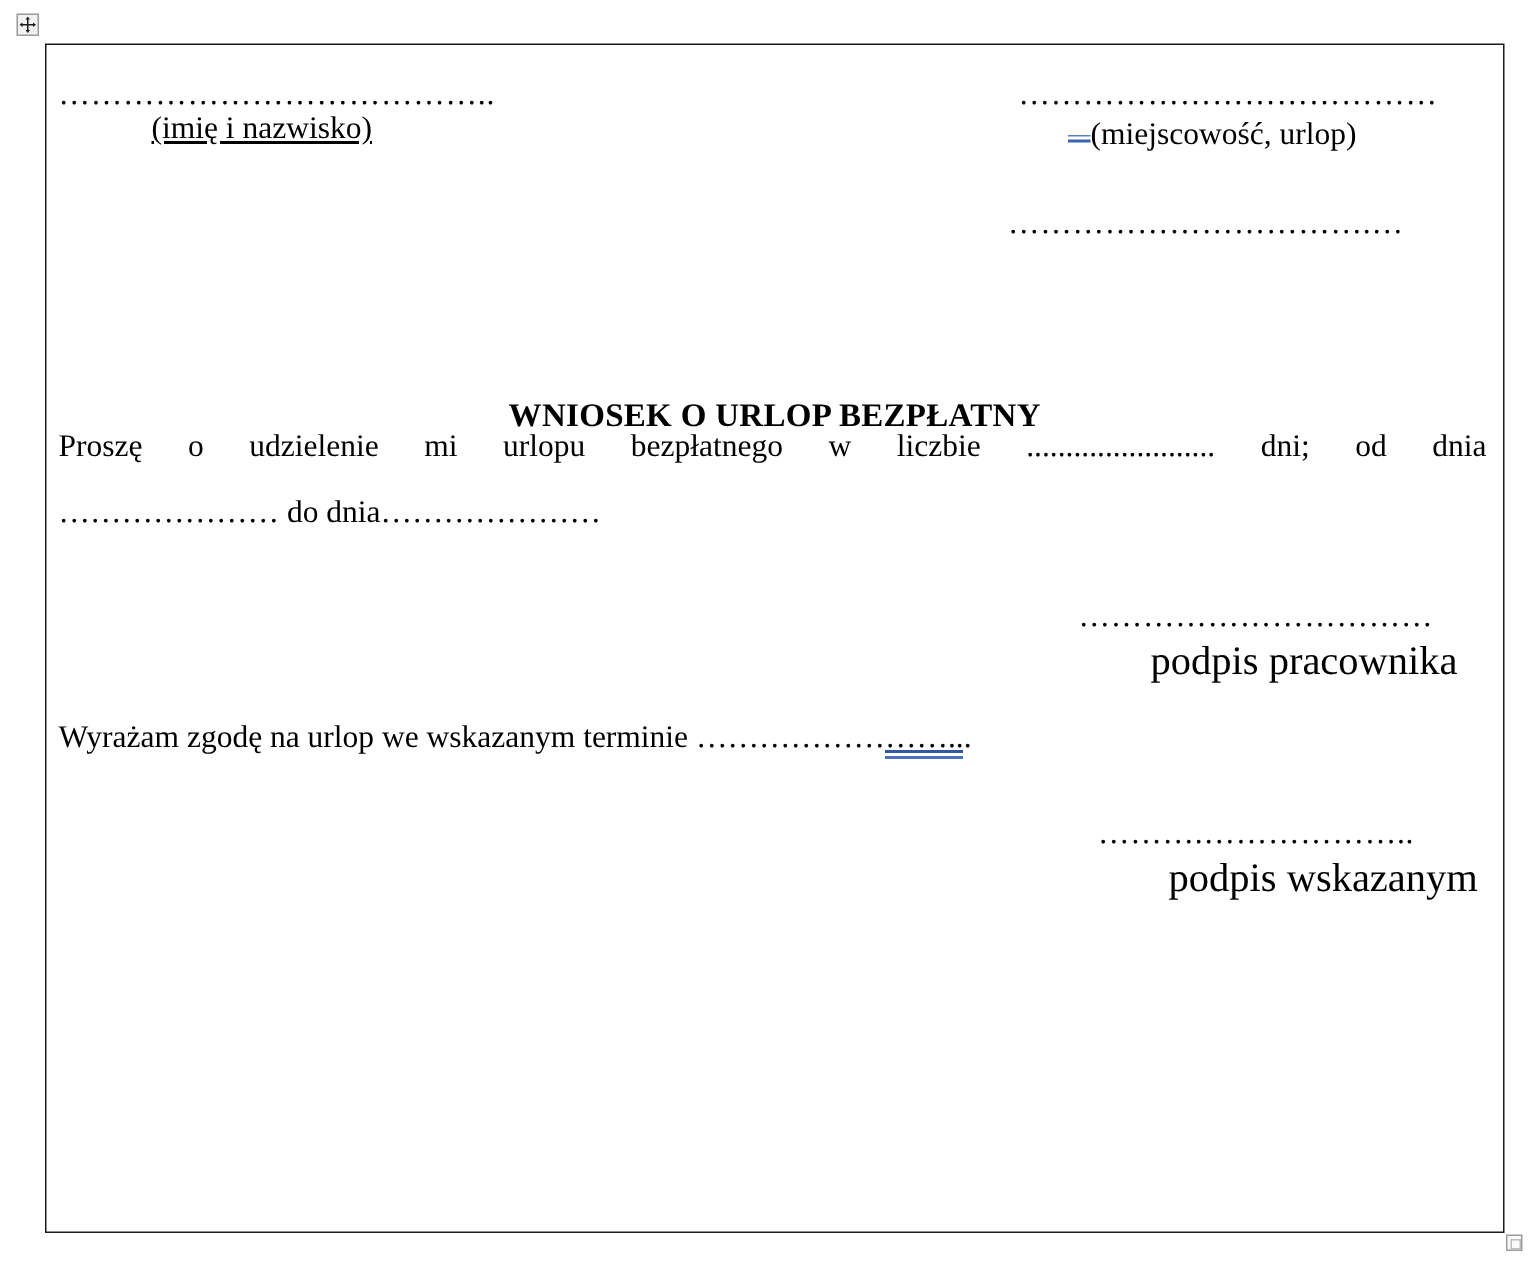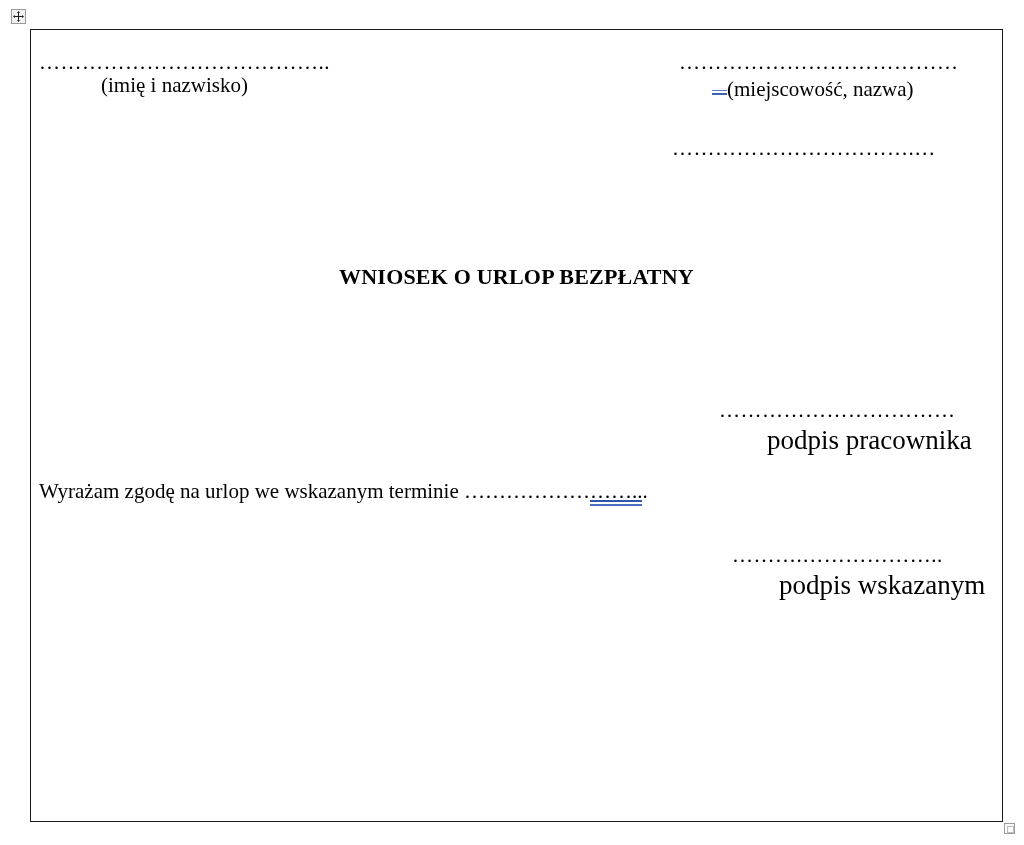--- a/index.html
+++ b/index.html
@@ -84,21 +84,21 @@
   .dots {
     letter-spacing: 0.5px;
   }
 
   .label {
     font-size: 21px;
   }
 
   
   .hdr-left-dots { left: 8px;  top: 22px; }
-  .hdr-left-lbl  { left: 70px; top: 45px; }
+  .hdr-left-lbl  { left: 70px; top: 45px; text-decoration: underline; }
 
   
   .hdr-right-dots1 { left: 648px; top: 22px; }
   .hdr-right-lbl1  { left: 680px; top: 45px; }
   .hdr-right-dots2 { left: 641px; top: 108px; }
   .hdr-right-lbl2  { left: 682px; top: 131px; }
 
   
   .blue-mark {
     display: inline-block;
@@ -199,26 +199,30 @@
   </span>
 </div>
 
 <div class="doc-table">
   <div class="cell-inner">
 
     <div class="blk dots hdr-left-dots">…………………………………..</div>
     <div class="blk label hdr-left-lbl">(imię i nazwisko)</div>
 
     <div class="blk dots hdr-right-dots1">…………………………………</div>
-    <div class="blk label hdr-right-lbl1"><span class="blue-mark"></span><span>(miejscowość, nazwa)</span></div>
+    <div class="blk label hdr-right-lbl1"><span class="blue-mark"></span><span>(miejscowość, urlop)</span></div>
 
     <div class="blk dots hdr-right-dots2">…………………………….…</div>
 
     <div class="title">WNIOSEK O URLOP BEZPŁATNY</div>
 
+    <div class="para">
+      <span class="ln1"><span>Proszę o udzielenie mi urlopu bezpłatnego w liczbie</span> <span>........................</span> <span>dni; od dnia</span></span>
+      <span class="ln2"><span>…………………</span><span> do dnia</span><span>…………………</span></span>
+    </div>
 
     <div class="blk dots sig1-dots">……………………………</div>
     <div class="blk sig-label sig1-lbl">podpis pracownika</div>
 
     <div class="consent"><span>Wyrażam zgodę na urlop we wskazanym terminie </span><span>………………</span><span class="blue-underline">……..</span><span>.</span></div>
 
     <div class="blk dots sig2-dots">……….………………..</div>
     <div class="blk sig-label sig2-lbl">podpis wskazanym</div>
 
   </div>

